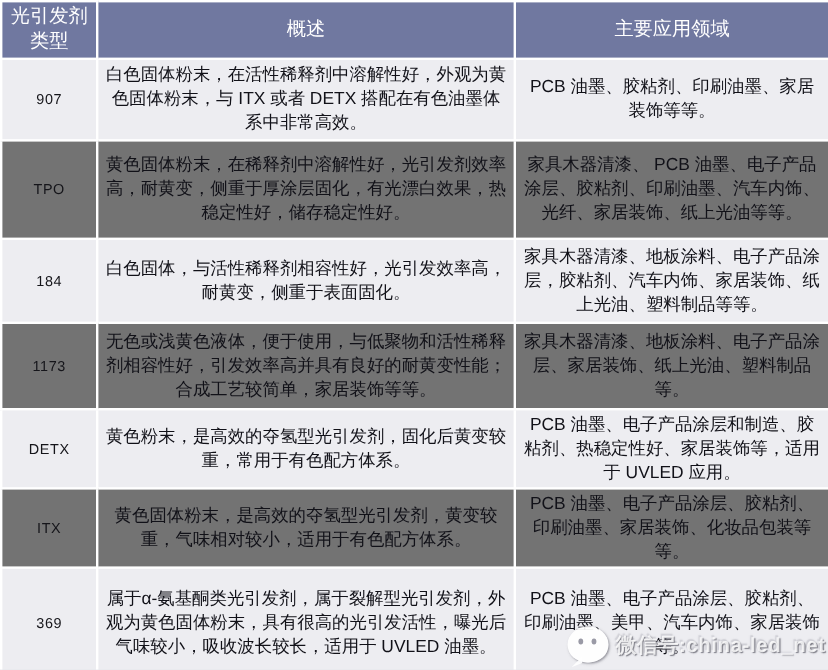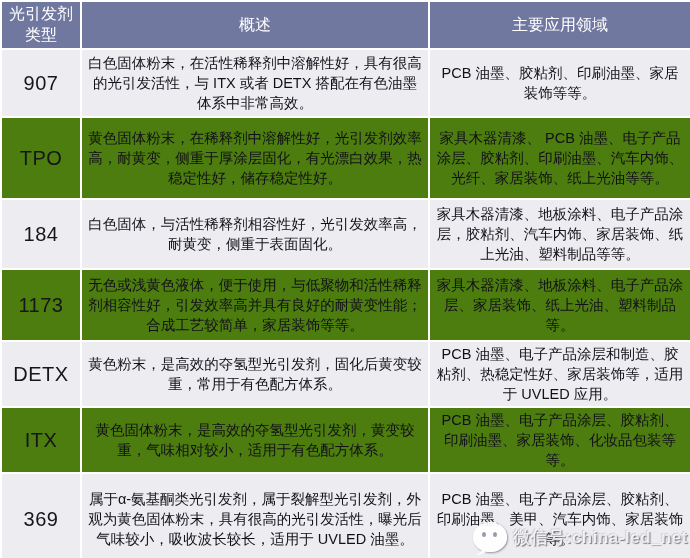--- a/index.html
+++ b/index.html
@@ -32,24 +32,24 @@
   col.c-apps { width: 262px; }
 
   tr.head th {
     background: #7078A0;
     color: #ffffff;
     font-size: 16px;
     font-weight: normal;
     line-height: 1.3;
   }
   tr.light td { background: #EDEDF1; }
-  tr.dark  td { background: #4d7c0f; margin-top: 31px; }
+  tr.dark  td { background: #737373; margin-top: 31px; }
 
   td.type-cell {
-    font-size: 20px;
+    font-size: 12px;
     color: #15151a;
     letter-spacing: 0.5px;
   }
   td.text-cell {
     font-size: 14.5px;
     color: #111118;
     line-height: 1.38;
   }
 
   tr.r-907  { height: 68px; }
@@ -114,21 +114,21 @@
     </colgroup>
     <tbody>
       <tr class="head">
         <th>光引发剂类型</th>
         <th>概述</th>
         <th>主要应用领域</th>
       </tr>
 
       <tr class="light r-907">
         <td class="type-cell">907</td>
-        <td class="text-cell">白色固体粉末，在活性稀释剂中溶解性好，具有很高的光引发活性，与 ITX 或者 DETX 搭配在有色油墨体系中非常高效。</td>
+        <td class="text-cell">白色固体粉末，在活性稀释剂中溶解性好，外观为黄色固体粉末，与 ITX 或者 DETX 搭配在有色油墨体系中非常高效。</td>
         <td class="text-cell">PCB 油墨、胶粘剂、印刷油墨、家居装饰等等。</td>
       </tr>
 
       <tr class="dark r-tpo">
         <td class="type-cell">TPO</td>
         <td class="text-cell">黄色固体粉末，在稀释剂中溶解性好，光引发剂效率高，耐黄变，侧重于厚涂层固化，有光漂白效果，热稳定性好，储存稳定性好。</td>
         <td class="text-cell">家具木器清漆、 PCB 油墨、电子产品涂层、胶粘剂、印刷油墨、汽车内饰、光纤、家居装饰、纸上光油等等。</td>
       </tr>
 
       <tr class="light r-184">

